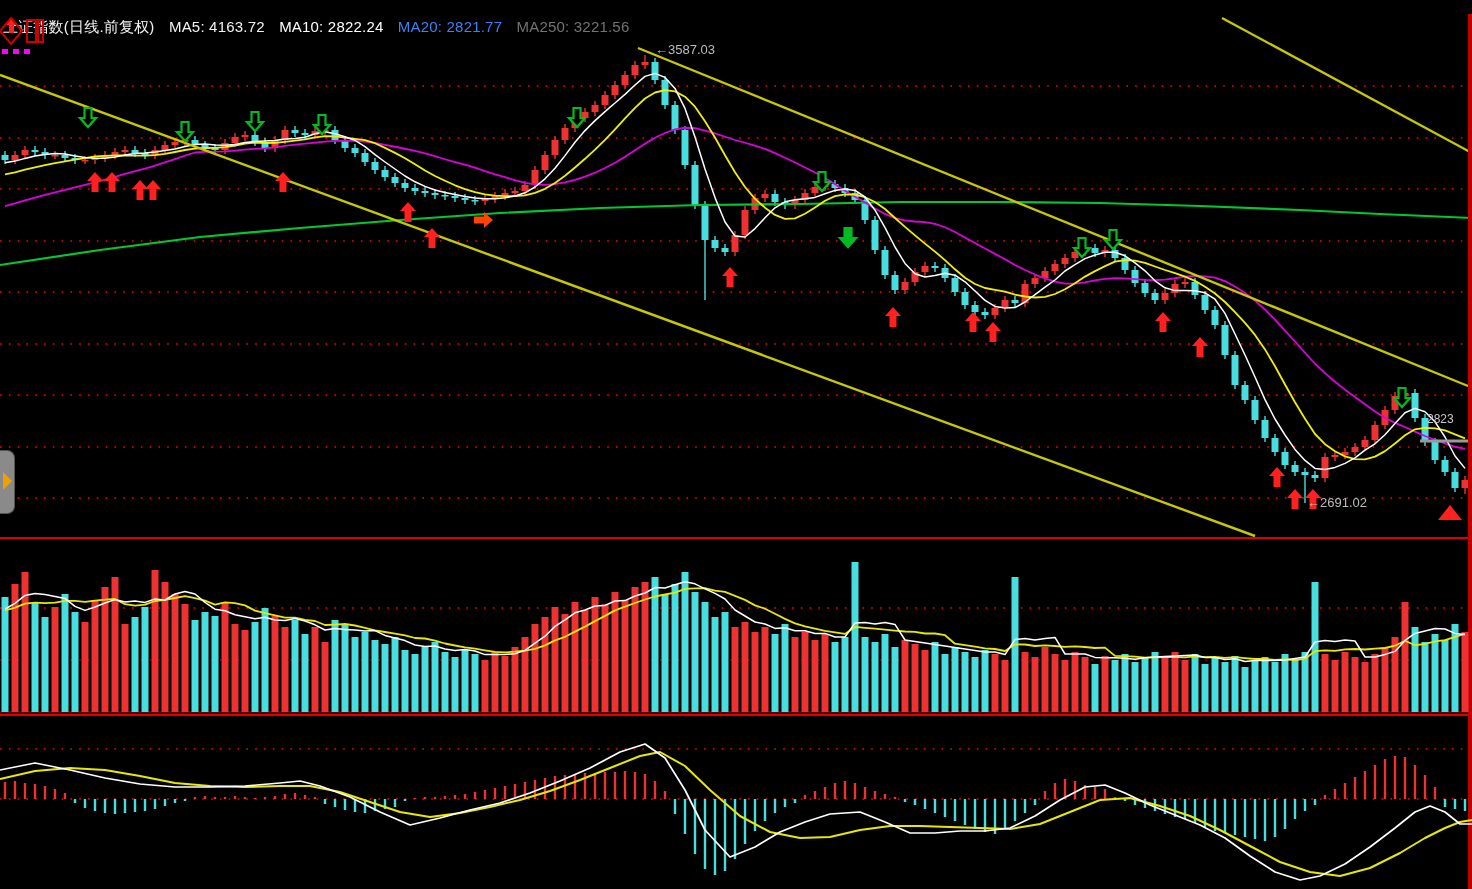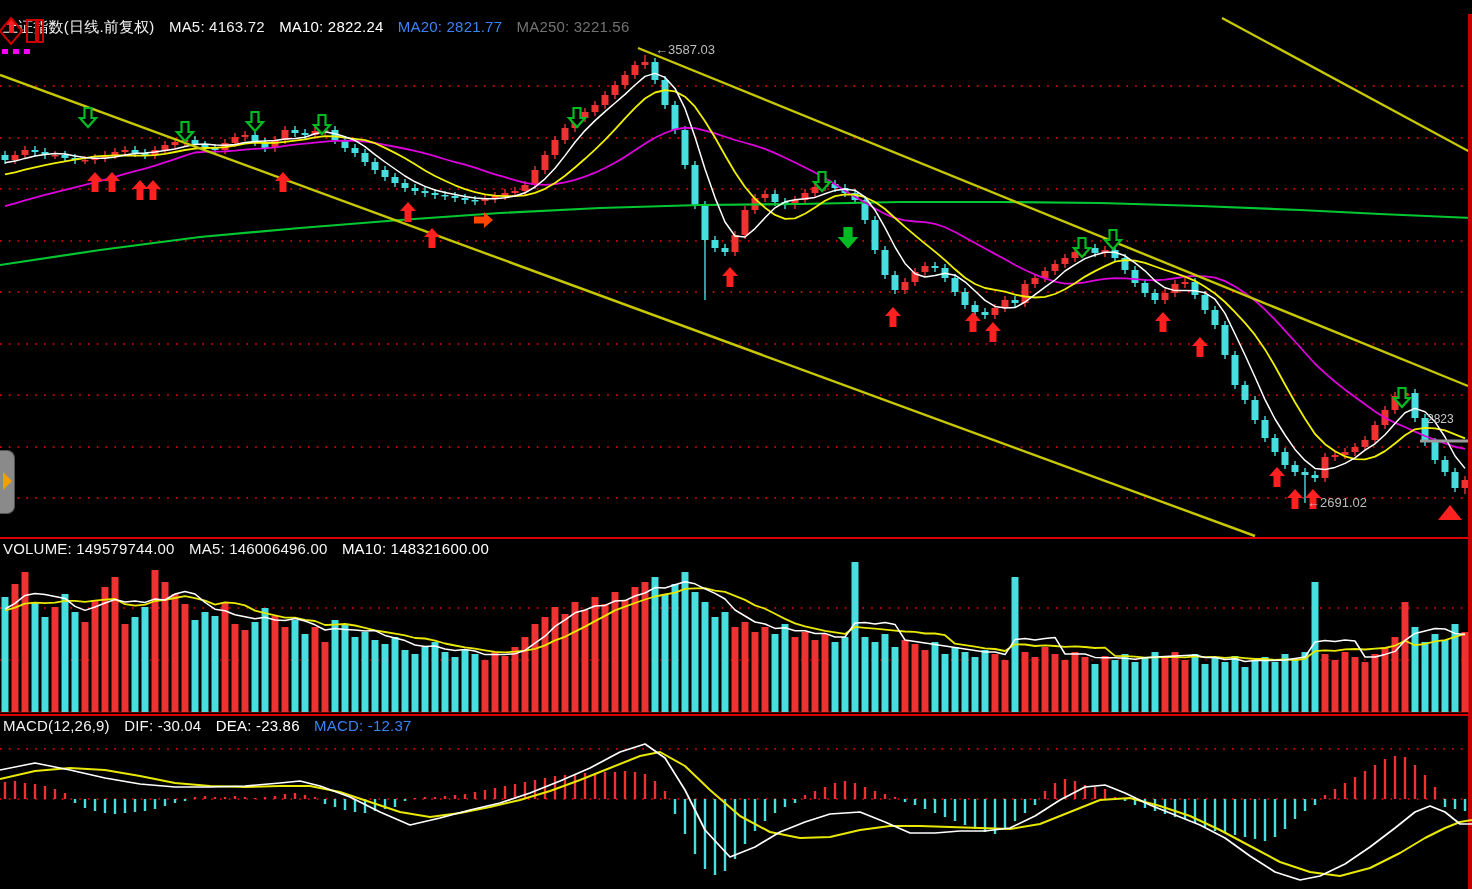--- a/index.html
+++ b/index.html
@@ -710,32 +710,21 @@
   <div class="hdr" style="top:18px">
     <span class="c-white">上证指数(日线.前复权)</span><svg class="title-arrow" width="13" height="15">
         <polygon points="6.5,0 13,7 9,7 9,15 4,15 4,7 0,7" fill="#ff2020"></polygon>
       </svg>
     <span class="c-white">MA5: 4163.72</span>
     <span class="c-yellow">MA10: 2822.24</span>
     <span class="c-magenta">MA20: 2821.77</span>
     <span class="c-green">MA250: 3221.56</span>
   </div>
 
-  <div class="hdr" style="top:540px">
-    <span class="c-white">VOLUME: 149579744.00</span>
-    <span class="c-white">MA5: 146006496.00</span>
-    <span class="c-yellow">MA10: 148321600.00</span>
-  </div>
-
-  <div class="hdr" style="top:717px">
-    <span class="c-white">MACD(12,26,9)</span>
-    <span class="c-white">DIF: -30.04</span>
-    <span class="c-yellow">DEA: -23.86</span>
-    <span class="c-magenta">MACD: -12.37</span>
-  </div>
+
 
   <div class="anno" style="left:655px;top:42px">←3587.03</div>
   <div class="anno" style="left:1307px;top:495px">←2691.02</div>
   <div class="anno-2823" style="left:1427px;top:412px">2823</div>
 
   <svg class="cornericons" width="44" height="42">
     <polygon points="11,2 22,15 11,28 0,15" fill="none" stroke="#cc0000" stroke-width="2"></polygon>
     <rect x="27" y="4" width="9" height="22" fill="none" stroke="#cc0000" stroke-width="2"></rect>
     <rect x="38" y="4" width="5" height="22" fill="none" stroke="#cc0000" stroke-width="2"></rect>
     <rect x="2" y="33" width="6" height="5" fill="#ff00ff"></rect>

